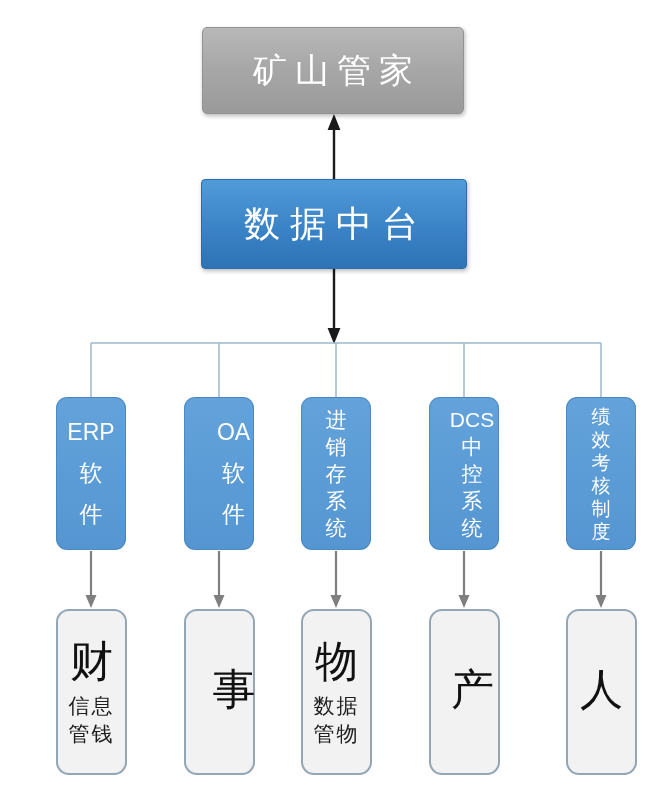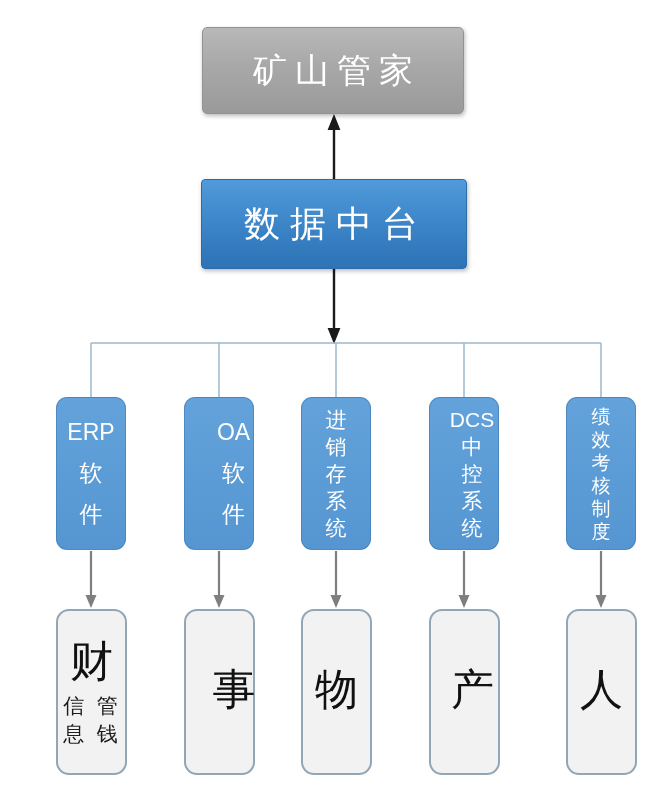--- a/index.html
+++ b/index.html
@@ -71,21 +71,21 @@
     border-radius: 13px;
     color: #141414;
     flex-direction: column;
   }
   .assetbox .bigchar {
     font-size: 43px;
     line-height: 48px;
     margin-bottom: 7px;
     color: #111111;
   }
-  .assetbox .subs { display: flex; align-items: center; }
+  .assetbox .subs { display: flex; flex-direction: column; align-items: center; }
   .assetbox .subs span {
     display: block;
     font-size: 21px;
     line-height: 28px;
     letter-spacing: 2px;
     color: #1c1c1c;
   }
   
   .c1 { left: 32px; }
   .c2 { left: 160px; padding-left: 29px; }
@@ -181,20 +181,24 @@
     <div class="vtext l5">
         <span>进</span>
         <span>销</span>
         <span>存</span>
         <span>系</span>
         <span>统</span>
       </div>
   </div>
   <div class="box assetbox c3">
     <div class="bigchar">物</div>
+    <div class="subs">
+        <span>数据</span>
+        <span>管物</span>
+      </div>
   </div>
 
   <div class="box sysbox c4">
     <div class="vtext l5">
         <span>DCS</span>
         <span>中</span>
         <span>控</span>
         <span>系</span>
         <span>统</span>
       </div>

